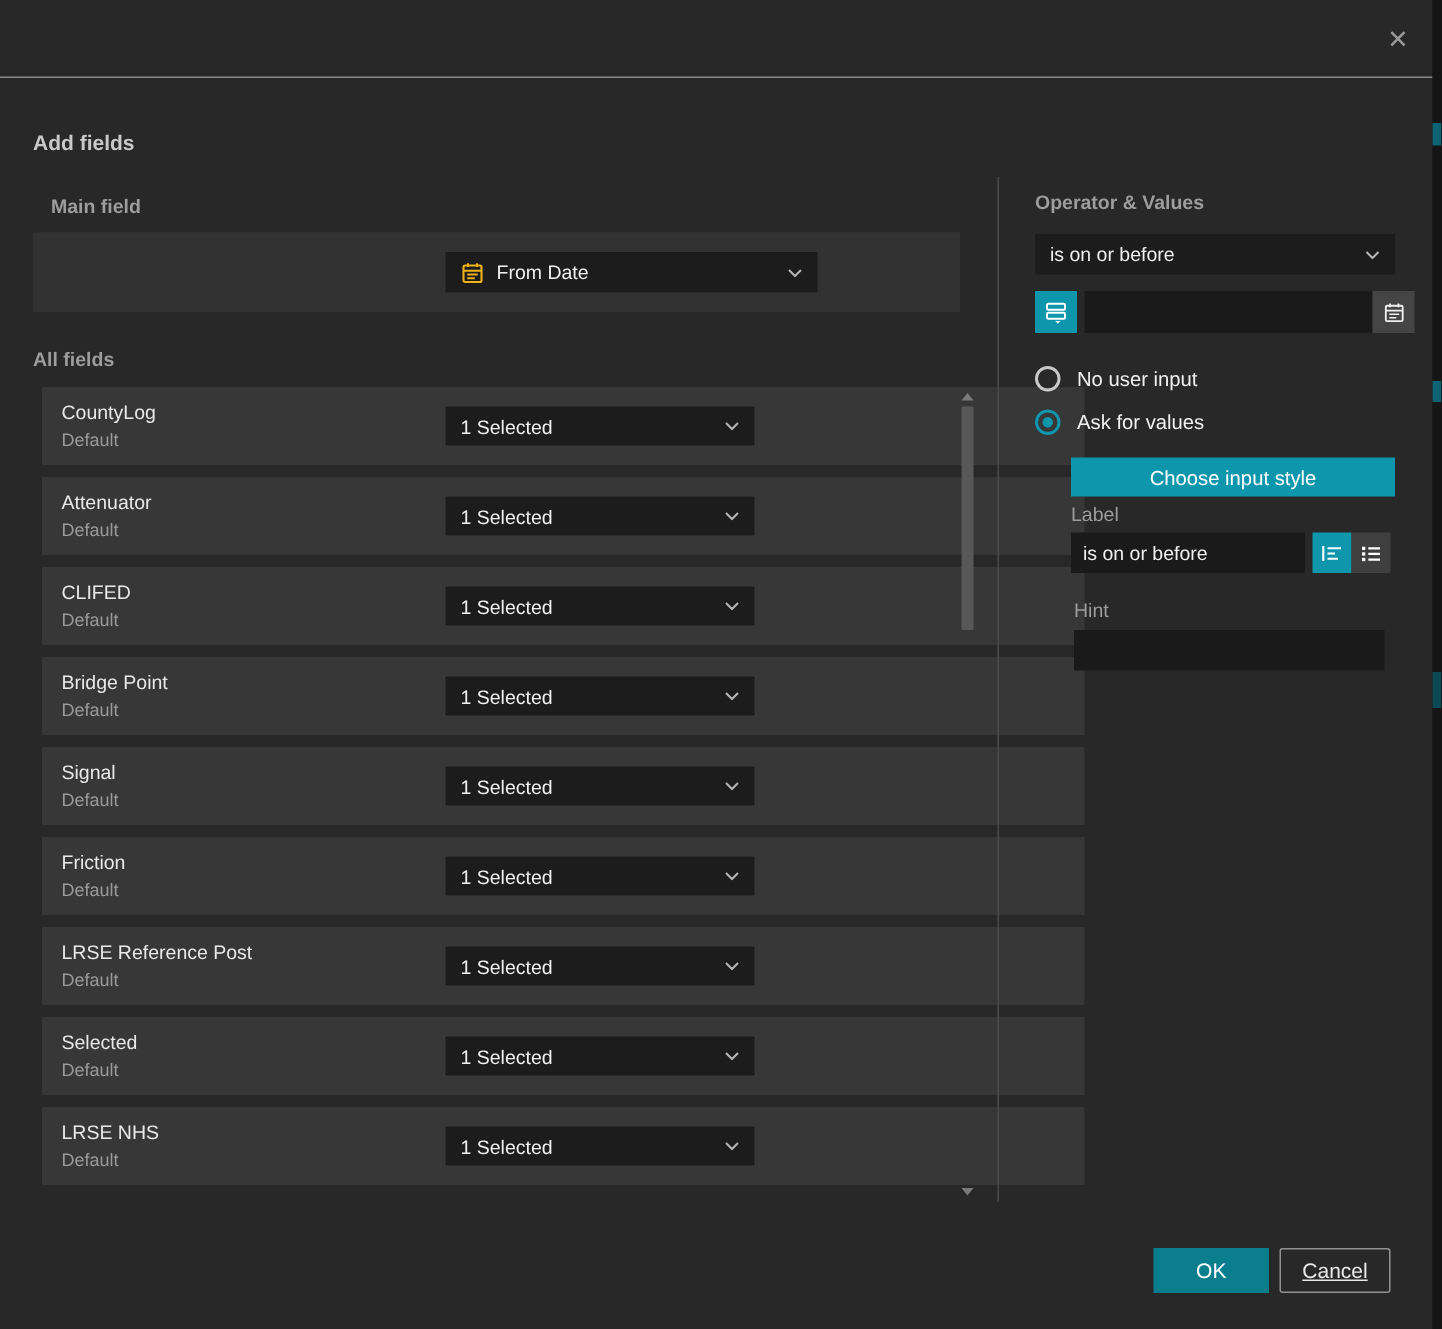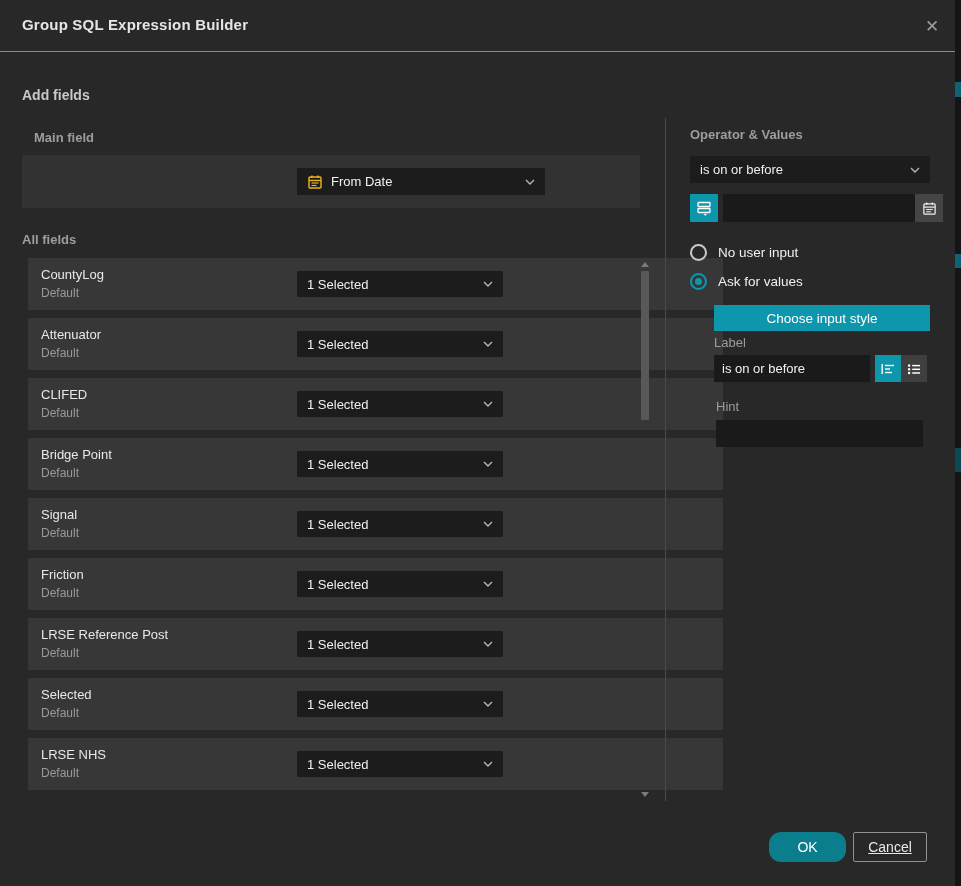--- a/index.html
+++ b/index.html
@@ -62,37 +62,36 @@
     font-size:13.5px;cursor:pointer;display:flex;align-items:center;justify-content:center;}
   .cap{position:absolute;font-size:13px;color:#9d9d9d;}
   .label-row{position:absolute;left:714px;top:355px;width:213px;height:27px;display:flex;}
   .label-input{width:156px;height:27px;background:#1a1a1a;border:none;color:#f0f0f0;font-size:13px;padding:0 8px;outline:none;flex:none;margin-right:5px;}
   .btn-style{width:26px;height:27px;border:none;display:flex;align-items:center;justify-content:center;cursor:pointer;padding:0;flex:none;}
   .btn-style.active{background:#0d96ac;}
   .btn-style.inactive{background:#3f3f3f;}
   .hint-input{position:absolute;left:716px;top:420px;width:207px;height:27px;background:#1a1a1a;border:none;color:#f0f0f0;font-size:13px;padding:0 8px;outline:none;}
 
   
-  .btn-ok{position:absolute;left:769px;top:832px;width:77px;height:30px;background:#0a7e8d;color:#fff;border:none;border-radius:12px;
+  .btn-ok{position:absolute;left:769px;top:832px;width:77px;height:30px;background:#0a7e8d;color:#fff;border:none;border-radius:0;
     font-size:14px;cursor:pointer;}
   .btn-cancel{position:absolute;left:853px;top:832px;width:74px;height:30px;background:transparent;color:#e8e8e8;border:1px solid #919191;
     border-radius:2px;font-size:14px;cursor:pointer;text-decoration:underline;}
 
   
   .sliver{position:absolute;left:955px;top:0;width:6px;height:886px;background:#151515;}
   .fleck{position:absolute;left:0;width:6px;}
 </style>
 </head>
 <body>
 
 <div class="stage">
   <div class="dialog">
 
     <div class="titlebar">
-      <div class="title">Group SQL Expression Builder</div>
       <button class="close-btn">✕</button>
     </div>
 
     <div class="h-add">Add fields</div>
     <div class="h-sub" style="left:22px;top:130px;padding-left:12px;">Main field</div>
 
     <div class="main-panel">
       <div class="sel sel-mainfield">
         <svg class="cal-amber" width="16" height="16" viewBox="0 0 16 16">
           <rect x="2" y="3" width="12" height="11" rx="1" fill="none" stroke="#efb21a" stroke-width="1.4"></rect>

